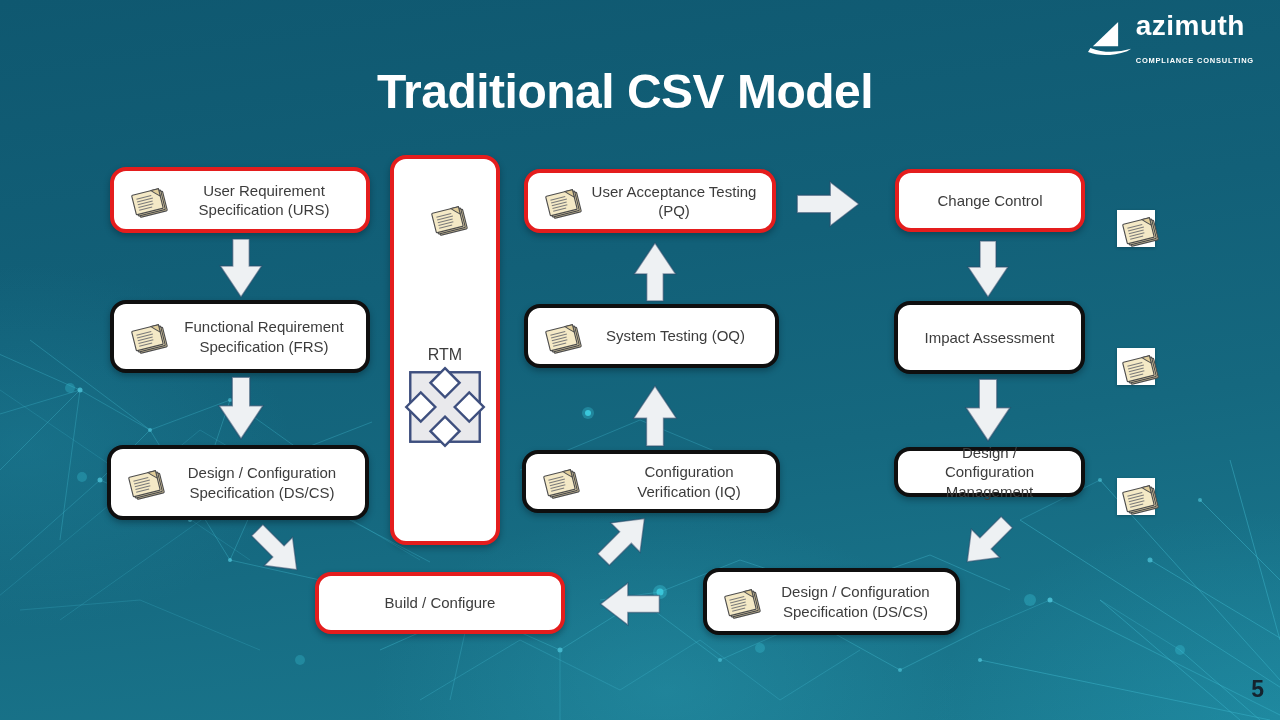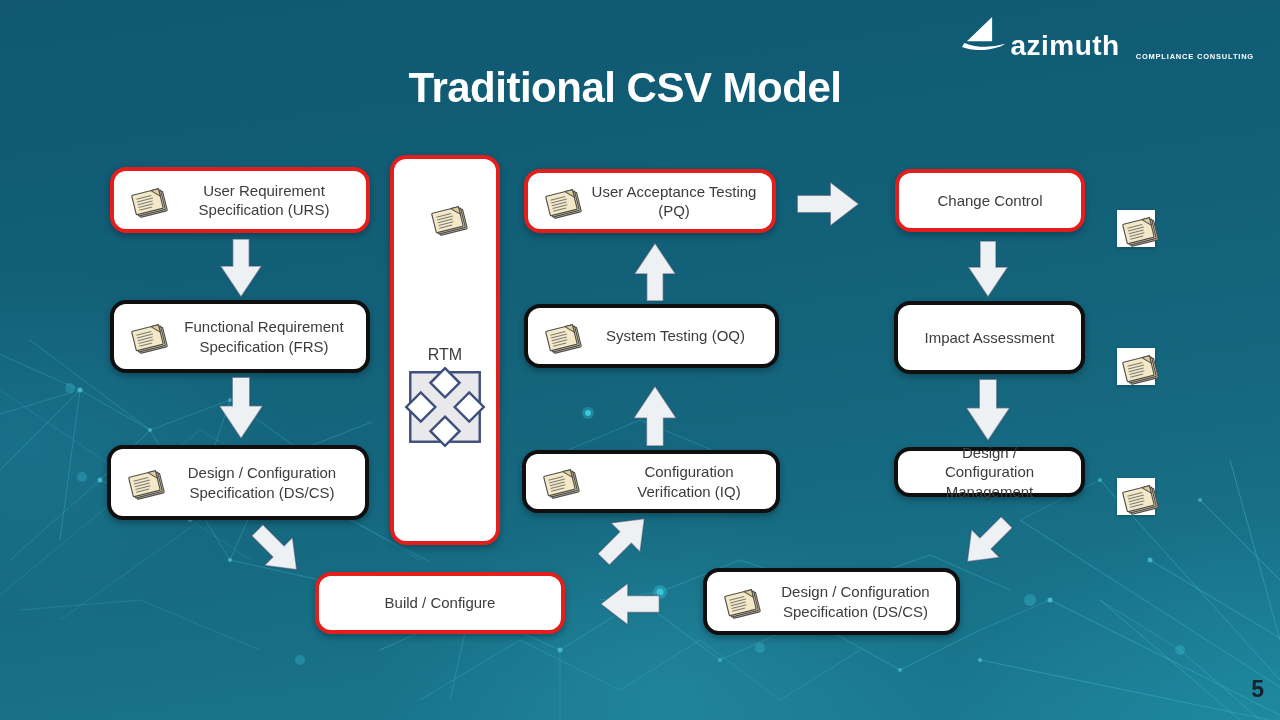--- a/index.html
+++ b/index.html
@@ -7,24 +7,24 @@
          font-family:"Liberation Sans",sans-serif;
          background:linear-gradient(172deg,#0f5870 0%,#126078 38%,#15687f 62%,#1b7b91 100%);}
   .glow{position:absolute;inset:0;pointer-events:none;
         background:
           radial-gradient(420px 260px at 52% 96%, rgba(44,160,182,.35), transparent 70%),
           radial-gradient(500px 300px at 100% 100%, rgba(40,170,195,.30), transparent 70%),
           radial-gradient(380px 260px at 2% 62%, rgba(38,150,175,.25), transparent 70%);}
   .plexus{position:absolute;left:0;top:0;pointer-events:none;}
 
   .title{position:absolute;top:64px;left:0;width:1250px;text-align:center;
-         color:#ffffff;font-size:42px;font-weight:700;letter-spacing:-.5px;}
+         color:#ffffff;font-size:48px;font-weight:700;letter-spacing:-.5px;}
 
   .logo{position:absolute;top:12px;right:26px;display:flex;align-items:flex-end;gap:4px;color:#fff;}
-  .logo-text{display:flex;flex-direction:row;align-items:flex-start;line-height:1;gap:16px;}
+  .logo-text{display:flex;flex-direction:column;align-items:flex-start;line-height:1;gap:16px;}
   .logo-brand{font-size:28px;font-weight:600;letter-spacing:.5px;}
   .logo-tagline{font-size:7.5px;font-weight:700;letter-spacing:.8px;margin-top:1px;align-self:flex-end;}
 
   .node{position:absolute;background:#ffffff;border-radius:16px;
         display:flex;align-items:center;box-sizing:border-box;
         box-shadow:0 3px 6px rgba(0,20,30,.35);
         color:#3c3c3c;font-size:15px;line-height:1.28;text-align:center;}
   .node--red{border:4px solid #e41d1d;}
   .node--black{border:4px solid #0f0f0f;}
   .node .doc{flex:0 0 auto;margin-left:8px;}

